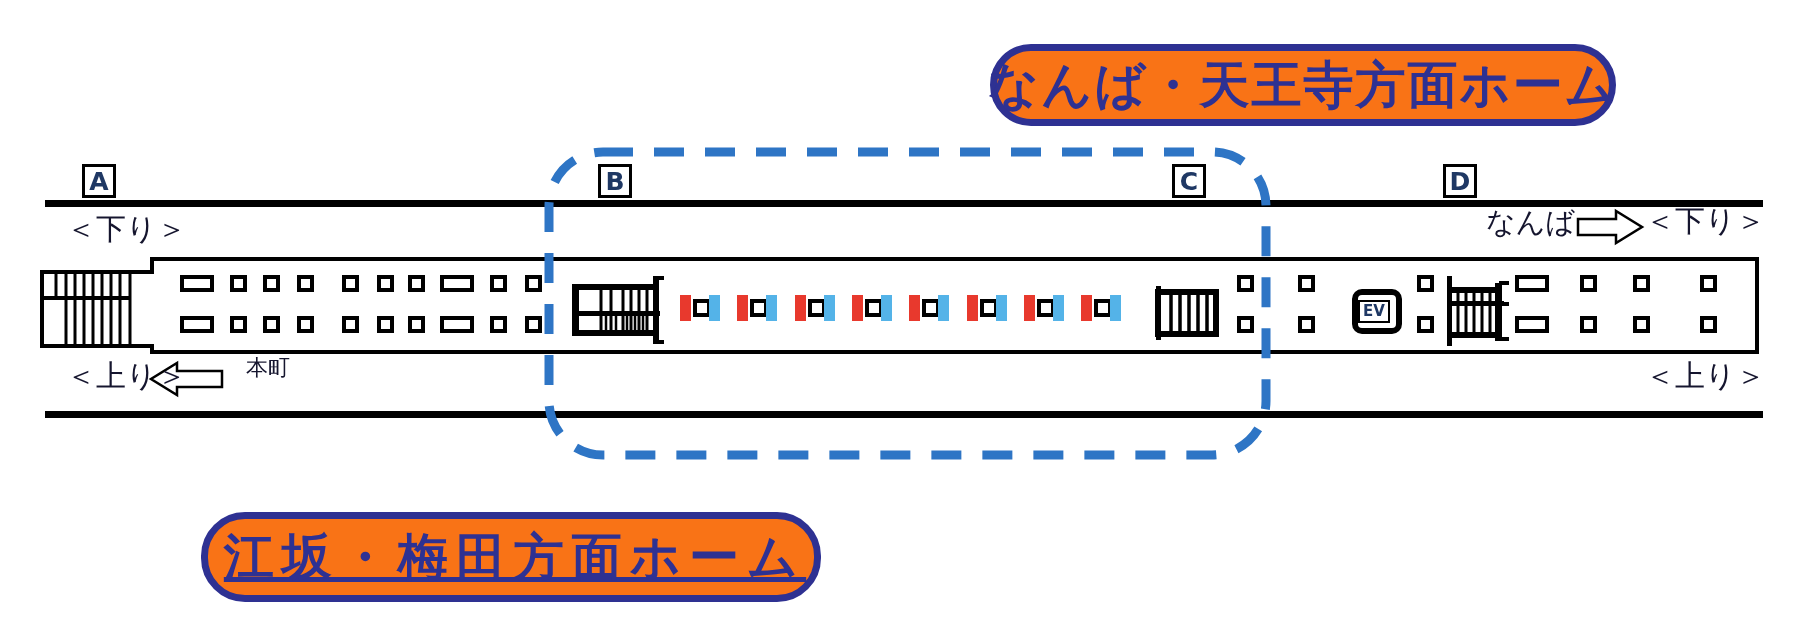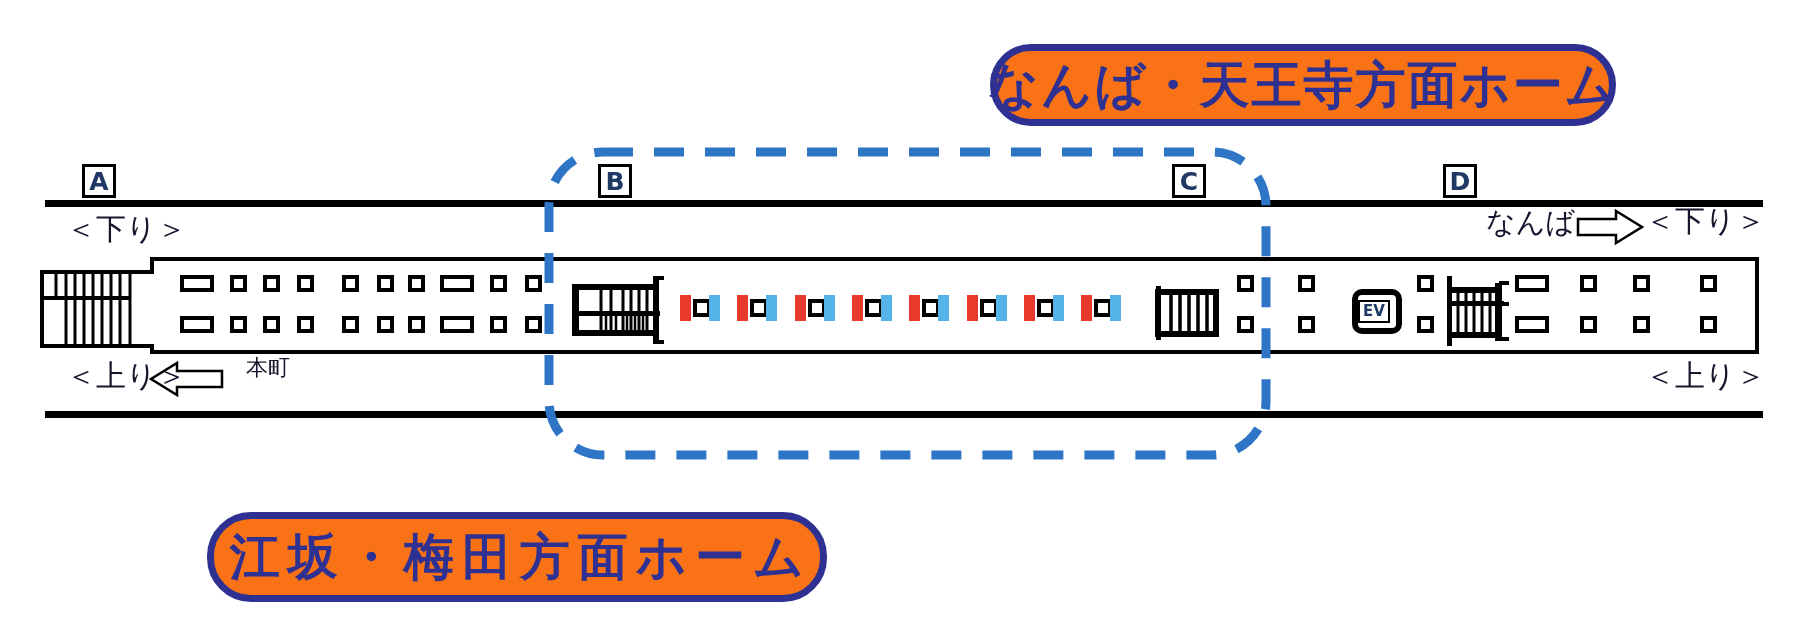--- a/index.html
+++ b/index.html
@@ -11,21 +11,21 @@
   #diagram-svg{position:absolute;left:0;top:0;width:1820px;height:632px;}
   .platform-outline{fill:#fff;stroke:#000;stroke-width:4;}
   .stair-line{stroke:#000;fill:none;}
   .stair-bar{fill:#000;}
   .dashed-rect{fill:none;stroke:var(--dashed-blue,#2e75c5);stroke-width:9;stroke-dasharray:30 21;}
   .arrow-shape{fill:#fff;stroke:#000;stroke-width:2.5;stroke-linejoin:miter;}
   .pill{position:absolute;border:7px solid var(--navy,#2e3192);border-radius:44px;background:#f97316;
         color:var(--navy,#2e3192);font-weight:bold;font-size:50px;display:flex;
         align-items:center;justify-content:center;white-space:nowrap;}
   #pill-top{left:990px;top:44px;width:612px;height:68px;letter-spacing:2px;}
-  #pill-bottom{left:207px;top:512px;width:598px;height:76px;letter-spacing:8px;padding-left:8px;}
+  #pill-bottom{left:201px;top:512px;width:598px;height:76px;letter-spacing:8px;padding-left:8px;text-decoration:underline;}
   .exit-box{position:absolute;top:164px;width:34px;height:34px;border:3px solid #000;background:#fff;
         box-sizing:border-box;display:flex;align-items:center;justify-content:center;
         font-size:25px;font-weight:bold;color:var(--letter-navy,#1f3864);z-index:3;}
   .dir-label{position:absolute;font-size:30px;color:var(--text-dark,#15152e);white-space:nowrap;z-index:3;}
   .station-label{position:absolute;font-size:22px;color:var(--text-dark,#15152e);white-space:nowrap;z-index:3;}
   .pillar{position:absolute;height:17px;border:4px solid #000;box-sizing:border-box;background:#fff;z-index:2;}
   .door-marker{position:absolute;top:295px;width:40px;height:26px;z-index:2;}
   .dm-red{position:absolute;left:0;top:0;width:11px;height:26px;background:var(--door-red,#e8392d);}
   .dm-sq{position:absolute;left:13px;top:4px;width:18px;height:18px;border:4px solid #000;
         box-sizing:border-box;background:#fff;}

